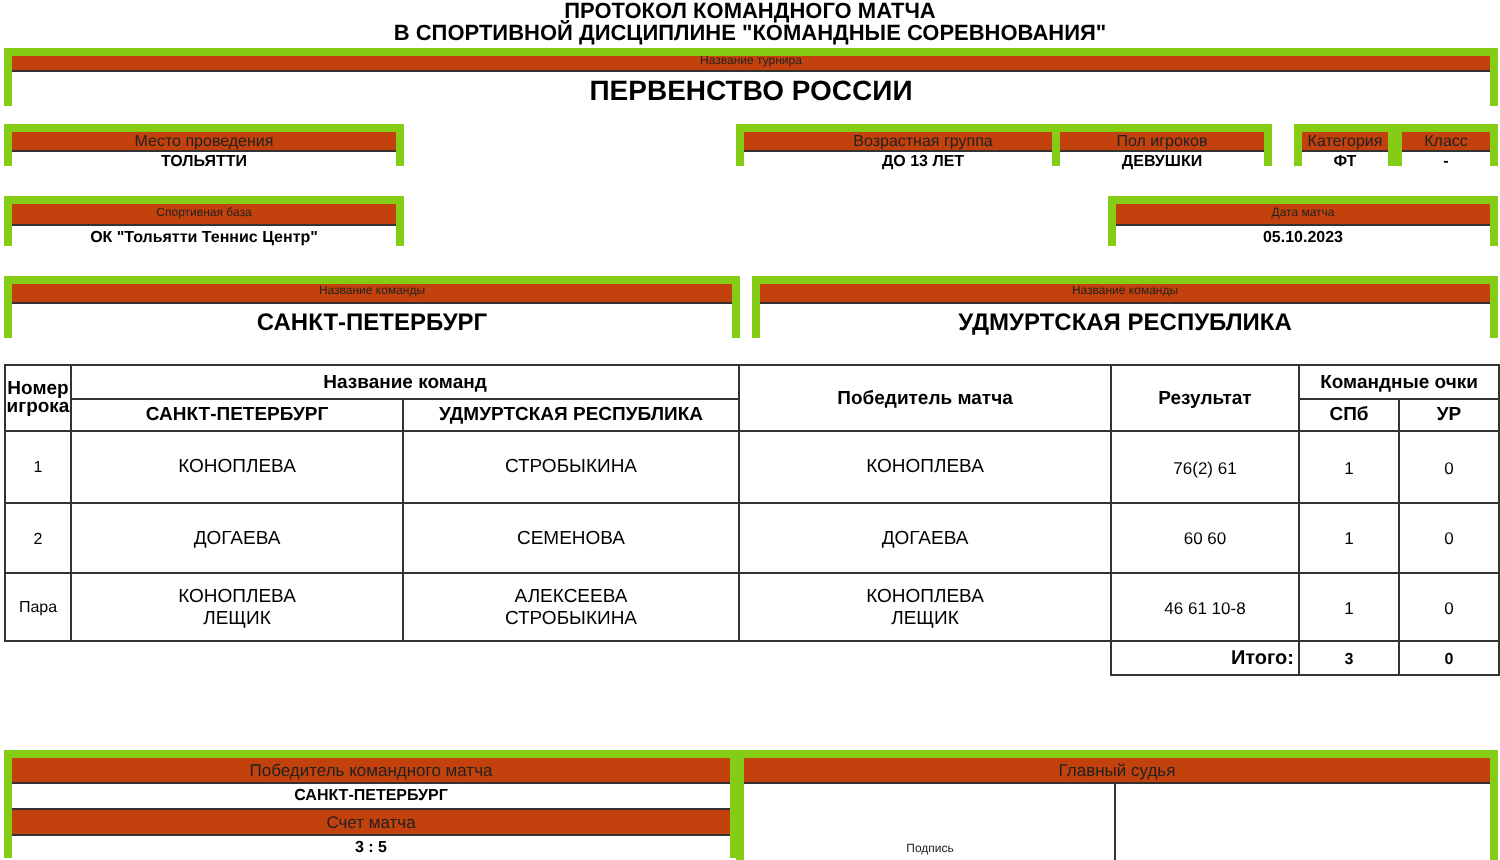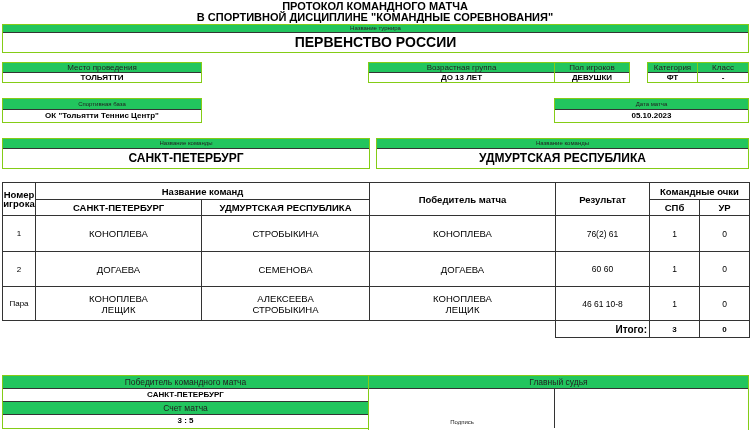--- a/index.html
+++ b/index.html
@@ -1,21 +1,21 @@
 <!DOCTYPE html>
 <html><head>
 <meta charset="utf-8">
 <style>
   * { box-sizing: border-box; margin: 0; padding: 0; }
   html, body { width: 750px; height: 430px; background: #ffffff; overflow: hidden; }
   body { position: relative; font-family: "Liberation Sans", sans-serif; color: #000; }
   .abs { position: absolute; }
   .title { left: 0; width: 750px; text-align: center; font-weight: bold; font-size: 11px; line-height: 11px; }
-  .box { position: absolute; border: 1px solid #84cc16; }
-  .hdr { background: #22c55e; border-bottom: 1px solid #333; text-align: center; color: #222; }
+  .box { position: absolute; border: 4px solid #84cc16; }
+  .hdr { background: #c2410c; border-bottom: 1px solid #333; text-align: center; color: #222; }
   .val { background: #fff; text-align: center; font-weight: bold; }
   .small-hdr { font-size: 6px; line-height: 8px; height: 9px; }
   table.main { position: absolute; border-collapse: collapse; table-layout: fixed; }
   table.main td { border: 1px solid #333; text-align: center; vertical-align: middle; font-size: 9.5px; }
   .th-b { font-weight: bold; font-size: 8px; }
   .th-s { font-weight: bold; font-size: 6.5px; }
 </style>
 </head>
 <body>
 
@@ -29,21 +29,21 @@
 
 <div class="box" style="left:2px; top:62px; width:747px; height:21px; border:none;">
   <div class="box" style="left:0; top:0; width:200px; height:21px;">
     <div class="hdr" style="font-size:8px; line-height:9px; height:10px;">Место проведения</div>
     <div class="val" style="font-size:8px; line-height:9px;">ТОЛЬЯТТИ</div>
   </div>
   <div class="box" style="left:366px; top:0; width:187px; height:21px;">
     <div class="hdr" style="font-size:8px; line-height:9px; height:10px;">Возрастная группа</div>
     <div class="val" style="font-size:8px; line-height:9px;">ДО 13 ЛЕТ</div>
   </div>
-  <div class="box" style="left:552px; top:0; width:76px; height:21px;">
+  <div class="box" style="left:524px; top:0; width:110px; height:21px;">
     <div class="hdr" style="font-size:8px; line-height:9px; height:10px;">Пол игроков</div>
     <div class="val" style="font-size:8px; line-height:9px;">ДЕВУШКИ</div>
   </div>
   <div class="box" style="left:645px; top:0; width:51px; height:21px;">
     <div class="hdr" style="font-size:8px; line-height:9px; height:10px;">Категория</div>
     <div class="val" style="font-size:8px; line-height:9px;">ФТ</div>
   </div>
   <div class="box" style="left:695px; top:0; width:52px; height:21px;">
     <div class="hdr" style="font-size:8px; line-height:9px; height:10px;">Класс</div>
     <div class="val" style="font-size:8px; line-height:9px;">-</div>

